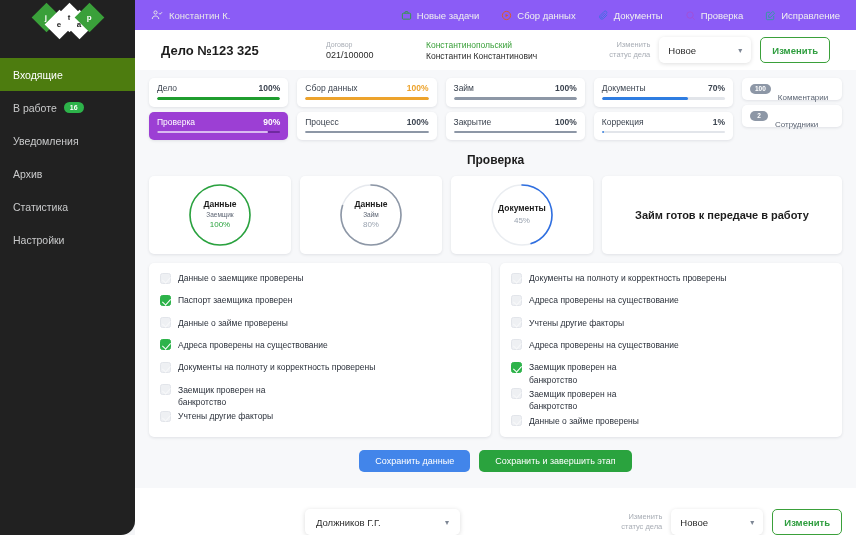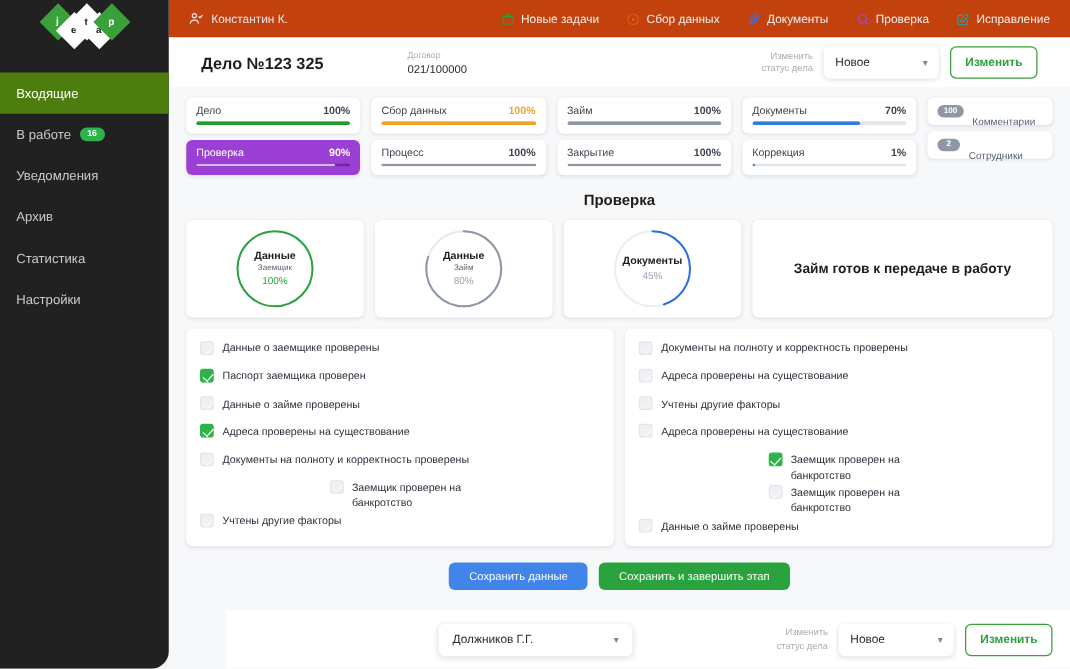--- a/index.html
+++ b/index.html
@@ -52,21 +52,21 @@
   .badge-green {
     background: #2db34a; color: #fff; font-size: 7px;
     border-radius: 7px; padding: 2px 6px; line-height: 1; font-weight: 600;
   }
 
   
   .right { flex: 1; display: flex; flex-direction: column; position: relative; }
 
   
   .topbar {
-    height: 30px; background: #c2410c; display: flex; align-items: center;
+    height: 30px; background: #8b5cf6; display: flex; align-items: center;
     padding: 0 16px; gap: 0; flex: 0 0 30px;
   }
   .user { display: flex; align-items: center; gap: 6px; color: #e8e8e8; font-size: 9.5px; cursor: pointer; }
   .topnav { margin-left: auto; display: flex; align-items: center; gap: 22px; }
   .topnav-item { display: flex; align-items: center; gap: 5px; color: #f0f0f0; font-size: 9.5px; cursor: pointer; }
 
   
   .header {
     background: #ffffff; height: 40px; display: flex; align-items: center;
     padding: 0 26px; flex: 0 0 40px; gap: 0;
@@ -148,21 +148,21 @@
   }
 
   
   .check-row { display: flex; gap: 9px; margin-top: 9px; }
   .check-panel {
     background: #ffffff; border-radius: 5px; box-shadow: 0 1px 3px rgba(20,30,50,.10);
     flex: 1 1 0; padding: 9px 11px 10px 11px;
   }
   .chk { display: flex; align-items: flex-start; gap: 7px; margin-bottom: 10px; }
   .chk:last-child { margin-bottom: 0; }
-  .chk.tight { margin-bottom: 2px; justify-content: center; }
+  .chk.tight { margin-bottom: 2px; }
   .box {
     width: 11px; height: 11px; border-radius: 2.5px; background: #eef0f3;
     border: 1px solid #e2e5ea; flex: 0 0 11px; position: relative; cursor: pointer;
     margin-top: 0.5px;
   }
   .box.on { background: #2db34a; border-color: #2db34a; }
   .box::after {
     content: ""; position: absolute; left: 2.5px; top: 1px;
     width: 4px; height: 7px; border: solid #ffffff;
     border-width: 0 1.6px 1.6px 0; transform: rotate(42deg); opacity: .55;
@@ -176,23 +176,22 @@
     border: none; border-radius: 5px; height: 22px; padding: 0 16px;
     font-size: 9px; color: #fff; cursor: pointer;
     font-family: Liberation Sans, sans-serif; display: flex; align-items: center;
   }
   .btn-blue { background: #4285ea; }
   .btn-green { background: #2aa33e; }
 
   
   .bottombar {
     position: absolute; left: 0; right: 0; bottom: 0; height: 47px;
-    background: #ffffff; display: flex; align-items: center; padding: 0 14px; gap: 25px;
+    background: #ffffff; display: flex; align-items: flex-end; padding: 0 14px; gap: 25px;
     z-index: 3;
-    margin-left: 46px;
   }
   .wide-select {
     background: #fff; border-radius: 5px; box-shadow: 0 1px 5px rgba(0,0,0,.14);
     height: 26px; width: 155px; margin-left: 156px;
     display: flex; align-items: center; padding: 0 11px; font-size: 9.5px; color: #2b2b2b; cursor: pointer;
   }
   .wide-select .chev { margin-left: auto; color: #7d8694; font-size: 8px; }
   .bottom-right { margin-left: auto; display: flex; align-items: center; gap: 9px; }
 </style>
 </head>
@@ -292,20 +291,24 @@
           <span>Исправление</span>
         </div>
       </div>
     </div>
 
     <div class="header">
       <div class="case-title">Дело №123 325</div>
       <div class="contract">
         <div class="lbl">Договор</div>
         <div class="val">021/100000</div>
+      </div>
+      <div class="client">
+        <div class="nm1">Константинопольский</div>
+        <div class="nm2">Константин Константинович</div>
       </div>
       <div class="hdr-right">
         <div class="chg-lbl" style="white-space:pre-line;">Изменить
 статус дела</div>
         <div class="select">
           <span>Новое</span>
           <span class="chev">▾</span>
         </div>
         <div class="btn-outline">Изменить</div>
       </div>

